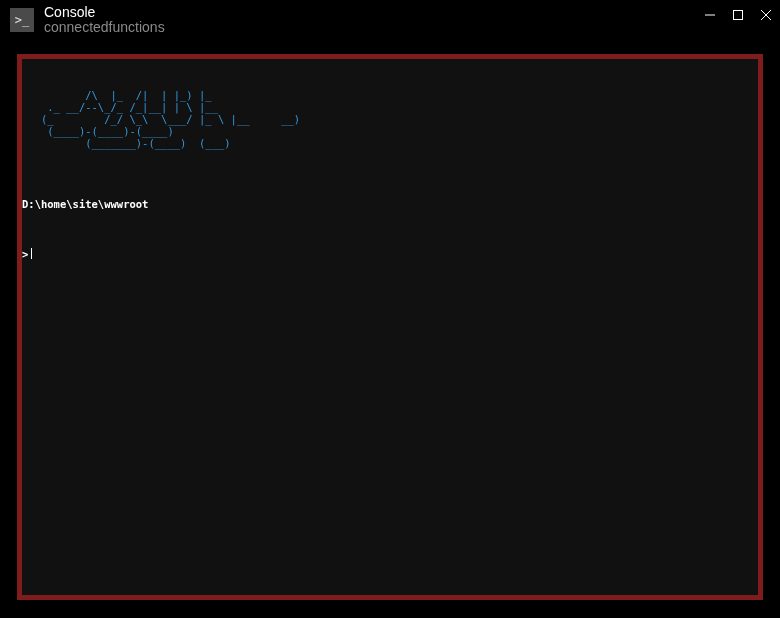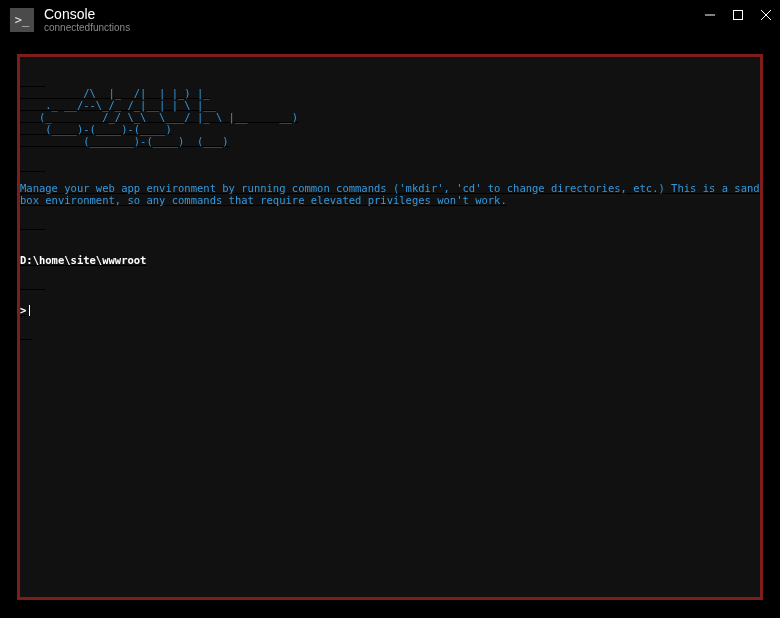--- a/index.html
+++ b/index.html
@@ -41,21 +41,21 @@
       justify-content: center;
       line-height: 1.1;
     }
     .title-main {
       color: #ffffff;
       font-size: 14px;
       font-weight: 400;
     }
     .title-sub {
       color: #8a8a8a;
-      font-size: 10px;
+      font-size: 14px;
     }
     .window-controls {
       position: absolute;
       right: 0;
       top: 0;
       display: flex;
       height: 30px;
     }
     .win-btn {
       width: 28px;
@@ -74,23 +74,22 @@
       fill: none;
       stroke-width: 1;
     }
     .content-area {
       position: absolute;
       top: 54px;
       left: 17px;
       right: 17px;
       bottom: 18px;
       background: #111111;
-      border: 3px solid #7f1d1d;
+      border: 5px solid #7f1d1d;
       overflow: hidden;
-      text-decoration: underline;
     }
     .terminal {
       padding: 6px 0 0 0;
       font-family: "Lucida Console", Consolas, monospace;
       font-size: 10.5px;
       line-height: 1.15;
       white-space: pre;
     }
     .ascii-art {
       color: #3399dd;
@@ -167,21 +166,20 @@
   </div>
 </div>
 
 <div class="content-area">
   <div class="terminal">
     <div class="ascii-art">          /\  |_  /|  | |_) |_
     ._ __/--\_/_ /_|__| | \ |__
    (_        /_/ \_\  \___/ |_ \ |__     __)
     (____)-(____)-(____)
           (_______)-(____)  (___)</div>
-    <div class="help-text">Manage your web app environment by running common commands ('mkdir', 'cd' to change directories, etc.) This is a sandbox environment, so any commands that require elevated privileges won't work.</div>
     <div class="cwd">D:\home\site\wwwroot</div>
     <div class="prompt-line">
       <span class="prompt-symbol">&gt;</span>
       <span class="cursor"></span>
       <input class="cmd-input" value="" style="">
     </div>
   </div>
 </div>
 
 </body></html>

